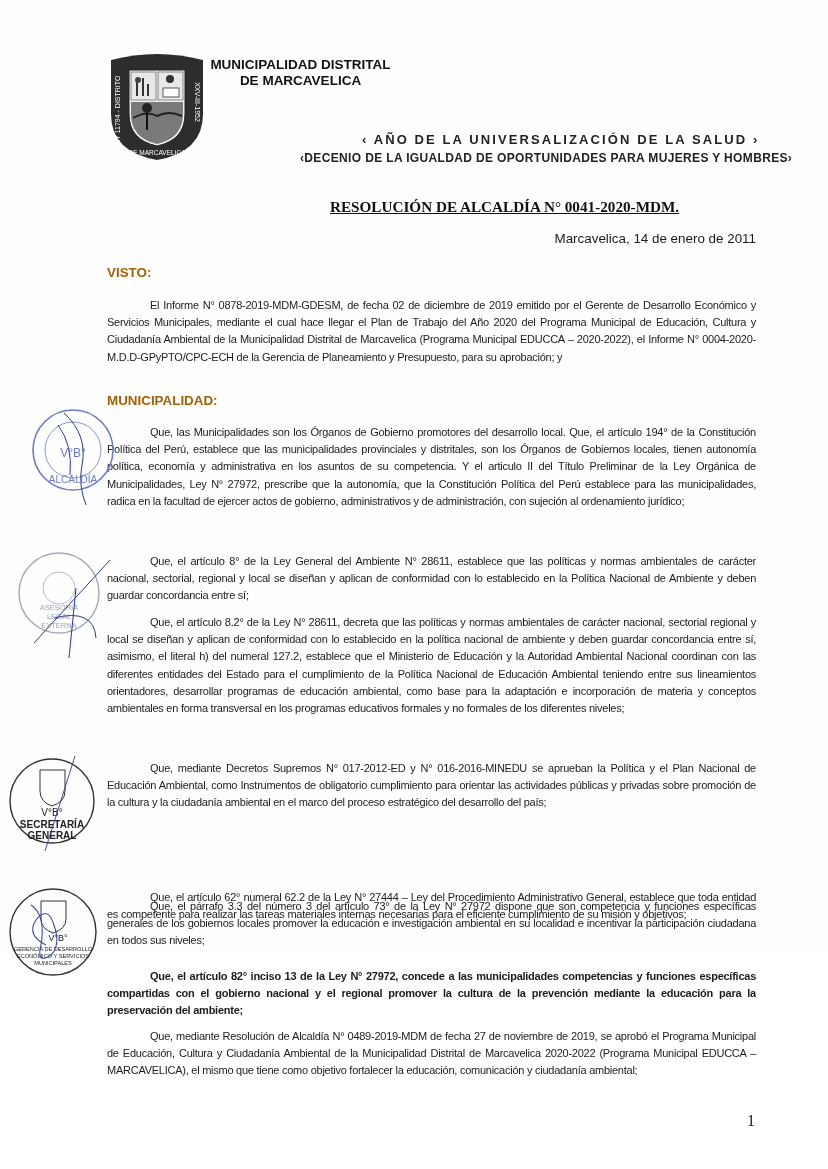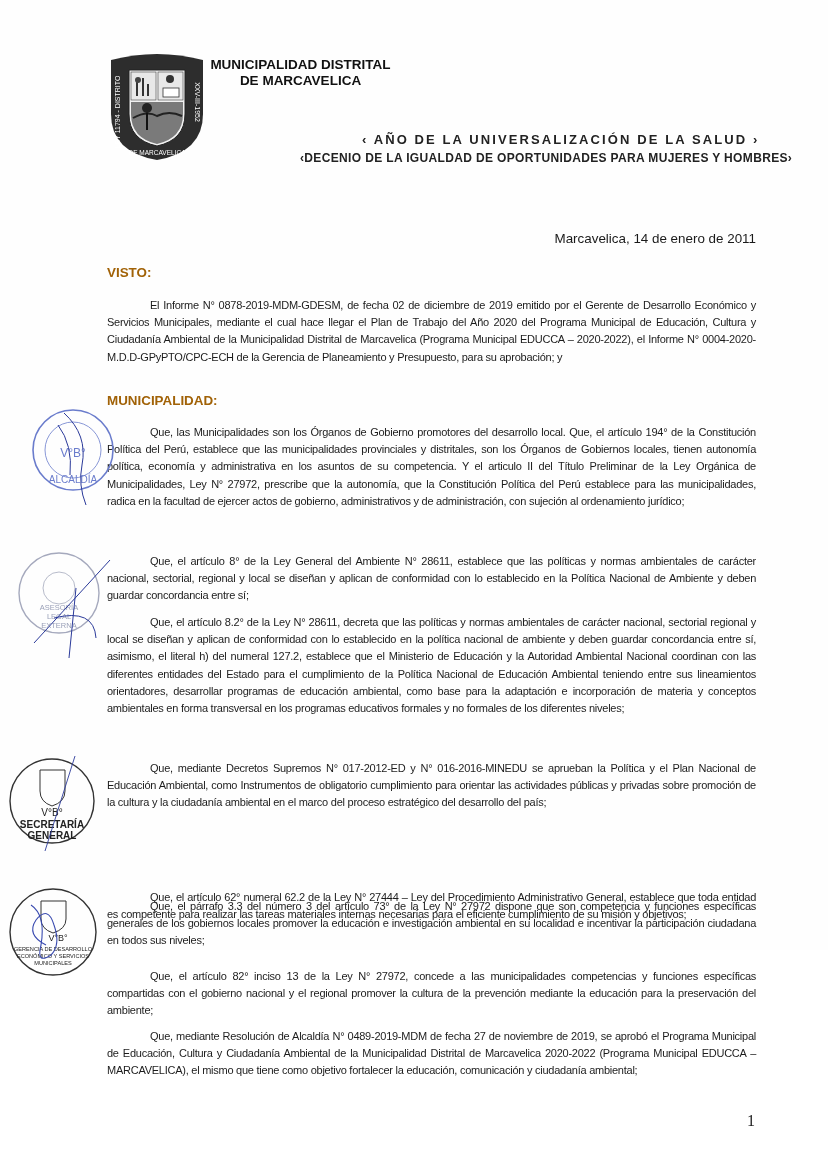--- a/index.html
+++ b/index.html
@@ -60,34 +60,35 @@
   </div>
 
   <div class="muni-name">
     <div>MUNICIPALIDAD DISTRITAL</div>
     <div>DE MARCAVELICA</div>
   </div>
 
   <div class="motto1">‹ AÑO DE LA UNIVERSALIZACIÓN DE LA SALUD ›</div>
   <div class="motto2">‹DECENIO DE LA IGUALDAD DE OPORTUNIDADES PARA MUJERES Y HOMBRES›</div>
 
+  <div class="res-title">RESOLUCIÓN DE ALCALDÍA N° 0041-2020-MDM.</div>
   <div class="res-date">Marcavelica, 14 de enero de 2011</div>
 
   <div class="heading" style="top:265px;">VISTO:</div>
   <div class="para" style="top:297px;"><span class="indent"></span><span>El Informe N° 0878-2019-MDM-GDESM, de fecha 02 de diciembre de 2019 emitido por el Gerente de Desarrollo Económico y Servicios Municipales, mediante el cual hace llegar el Plan de Trabajo del Año 2020 del Programa Municipal de Educación, Cultura y Ciudadanía Ambiental de la Municipalidad Distrital de Marcavelica (Programa Municipal EDUCCA – 2020-2022), el Informe N° 0004-2020-M.D.D-GPyPTO/CPC-ECH de la Gerencia de Planeamiento y Presupuesto, para su aprobación; y</span></div>
 
   <div class="heading" style="top:393px;">MUNICIPALIDAD:</div>
 
   <div class="para" style="top:424px;"><span class="indent"></span><span>Que, las Municipalidades son los Órganos de Gobierno promotores del desarrollo local. Que, el artículo 194° de la Constitución Política del Perú, establece que las municipalidades provinciales y distritales, son los Órganos de Gobiernos locales, tienen autonomía política, economía y administrativa en los asuntos de su competencia. Y el articulo II del Título Preliminar de la Ley Orgánica de Municipalidades, Ley N° 27972, prescribe que la autonomía, que la Constitución Política del Perú establece para las municipalidades, radica en la facultad de ejercer actos de gobierno, administrativos y de administración, con sujeción al ordenamiento jurídico;</span></div>
   <div class="para" style="top:553px;"><span class="indent"></span><span>Que, el artículo 8° de la Ley General del Ambiente N° 28611, establece que las políticas y normas ambientales de carácter nacional, sectorial, regional y local se diseñan y aplican de conformidad con lo establecido en la Política Nacional de Ambiente y deben guardar concordancia entre sí;</span></div>
   <div class="para" style="top:614px;"><span class="indent"></span><span>Que, el artículo 8.2° de la Ley N° 28611, decreta que las políticas y normas ambientales de carácter nacional, sectorial regional y local se diseñan y aplican de conformidad con lo establecido en la política nacional de ambiente y deben guardar concordancia entre sí, asimismo, el literal h) del numeral 127.2, establece que el Ministerio de Educación y la Autoridad Ambiental Nacional coordinan con las diferentes entidades del Estado para el cumplimiento de la Política Nacional de Educación Ambiental teniendo entre sus lineamientos orientadores, desarrollar programas de educación ambiental, como base para la adaptación e incorporación de materia y conceptos ambientales en forma transversal en los programas educativos formales y no formales de los diferentes niveles;</span></div>
   <div class="para" style="top:760px;"><span class="indent"></span><span>Que, mediante Decretos Supremos N° 017-2012-ED y N° 016-2016-MINEDU se aprueban la Política y el Plan Nacional de Educación Ambiental, como Instrumentos de obligatorio cumplimiento para orientar las actividades públicas y privadas sobre promoción de la cultura y la ciudadanía ambiental en el marco del proceso estratégico del desarrollo del país;</span></div>
   <div class="para" style="top:859px;margin-top:30px;"><span class="indent"></span><span>Que, el artículo 62° numeral 62.2 de la Ley N° 27444 – Ley del Procedimiento Administrativo General, establece que toda entidad es competente para realizar las tareas materiales internas necesarias para el eficiente cumplimiento de su misión y objetivos;</span></div>
   <div class="para" style="top:898px;"><span class="indent"></span><span>Que, el párrafo 3.3 del número 3 del artículo 73° de la Ley N° 27972 dispone que son competencia y funciones específicas generales de los gobiernos locales promover la educación e investigación ambiental en su localidad e incentivar la participación ciudadana en todos sus niveles;</span></div>
-  <div class="para" style="top:968px;"><span class="indent"></span><span>Que, el artículo 82° inciso 13 de la Ley N° 27972, concede a las municipalidades competencias y funciones específicas compartidas con el gobierno nacional y el regional promover la cultura de la prevención mediante la educación para la preservación del ambiente;</span></div>
+  <div class="para" style="top:968px;font-weight:bold;"><span class="indent"></span><span>Que, el artículo 82° inciso 13 de la Ley N° 27972, concede a las municipalidades competencias y funciones específicas compartidas con el gobierno nacional y el regional promover la cultura de la prevención mediante la educación para la preservación del ambiente;</span></div>
   <div class="para" style="top:1028px;"><span class="indent"></span><span>Que, mediante Resolución de Alcaldía N° 0489-2019-MDM de fecha 27 de noviembre de 2019, se aprobó el Programa Municipal de Educación, Cultura y Ciudadanía Ambiental de la Municipalidad Distrital de Marcavelica 2020-2022 (Programa Municipal EDUCCA – MARCAVELICA), el mismo que tiene como objetivo fortalecer la educación, comunicación y ciudadanía ambiental;</span></div>
 
   <div class="pagenum">1</div>
 
   <div class="stamp" style="left:28px; top:405px;">
     <svg width="90" height="90" viewBox="0 0 90 90">
       <circle cx="45" cy="45" r="40" fill="none" stroke="#6a7ccc" stroke-width="1.6"></circle>
       <circle cx="45" cy="45" r="28" fill="none" stroke="#6a7ccc" stroke-width="0.8"></circle>
       <text x="45" y="52" font-size="12" fill="#6a7ccc" text-anchor="middle" font-family="Liberation Sans, sans-serif">V°B°</text>
       <text x="45" y="78" font-size="10" fill="#6a7ccc" text-anchor="middle" font-family="Liberation Sans, sans-serif">ALCALDÍA</text>

